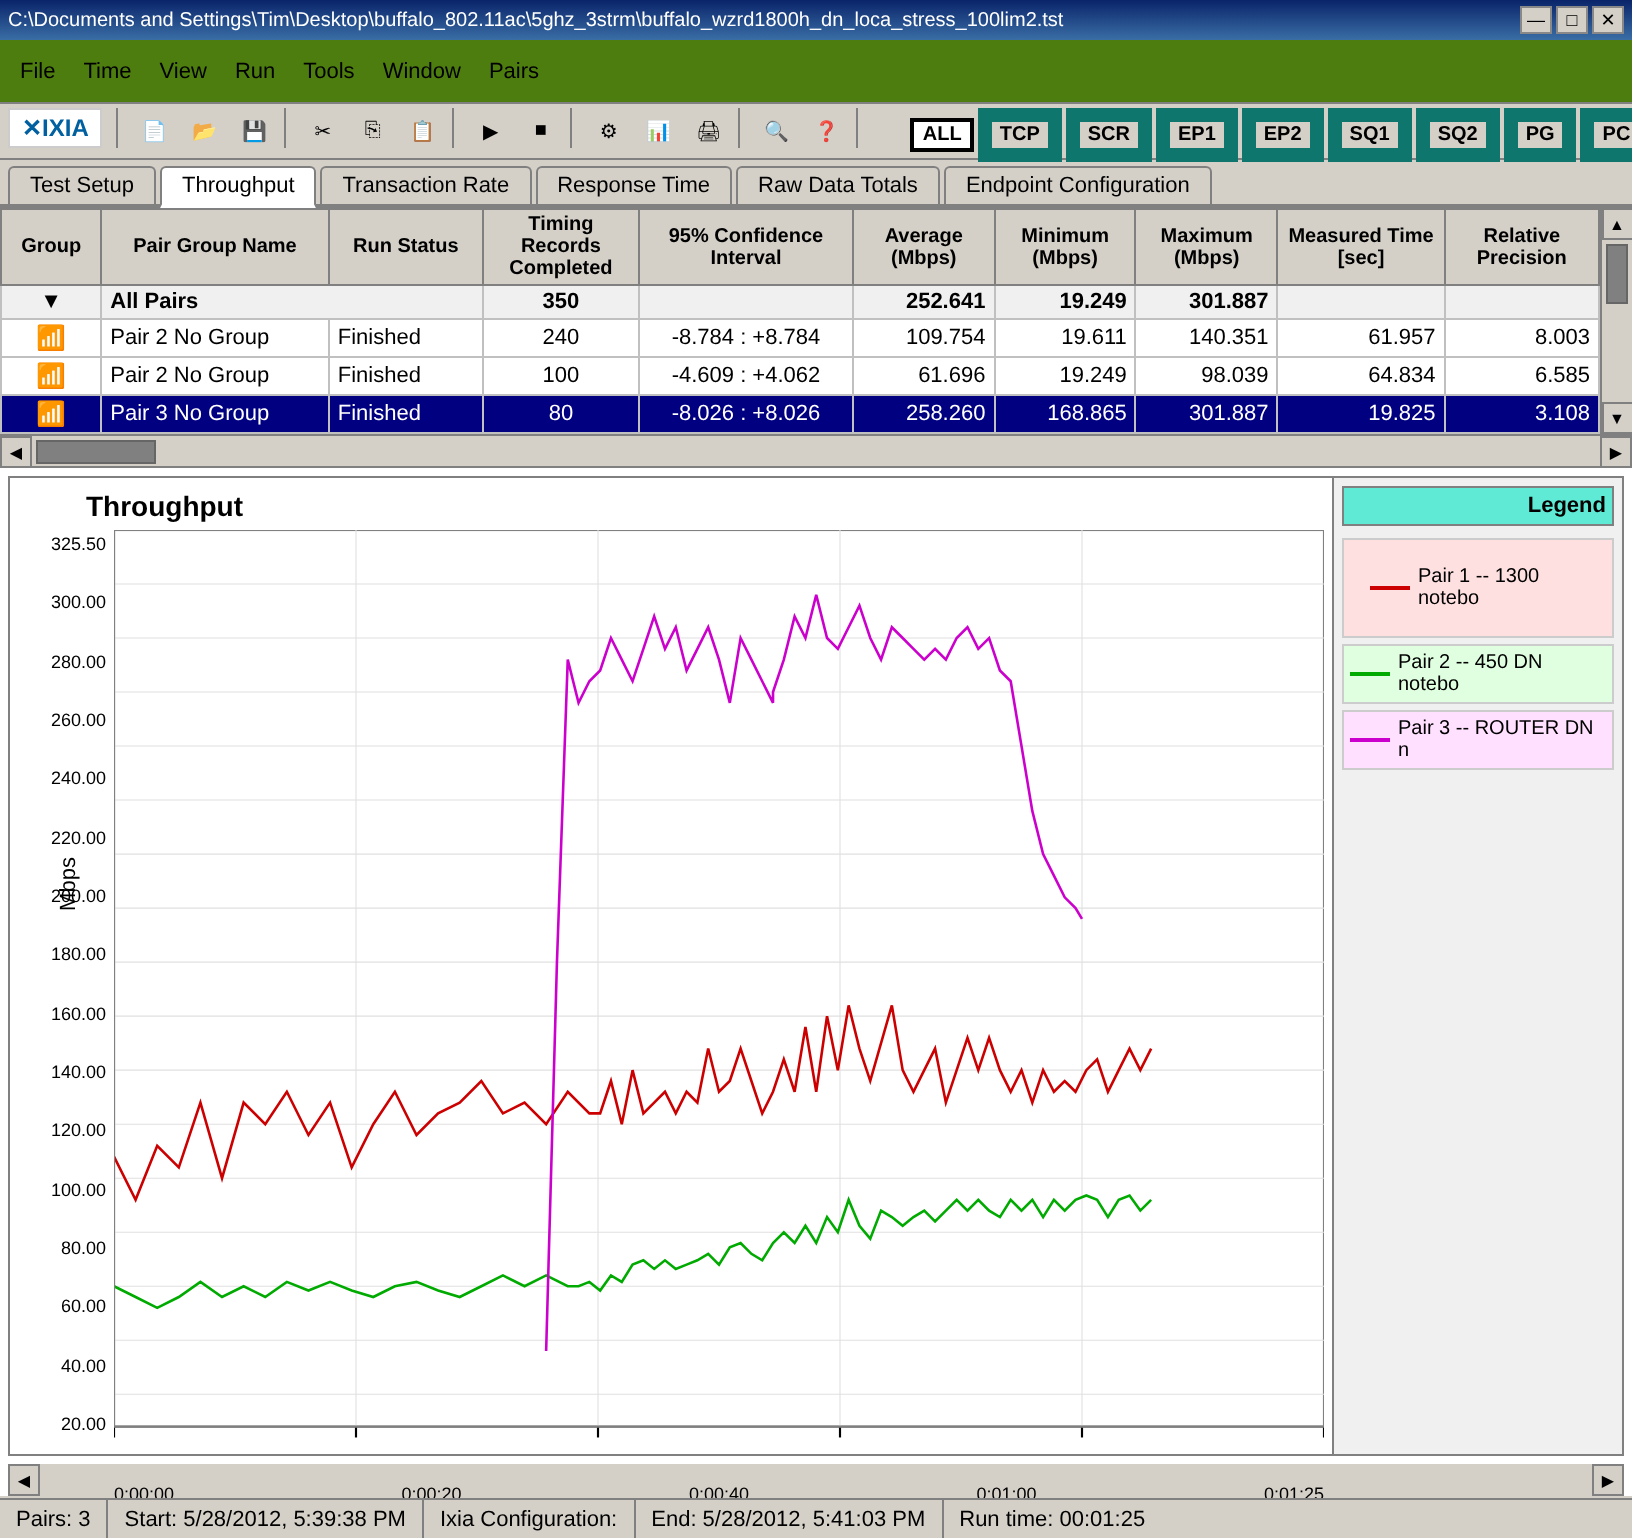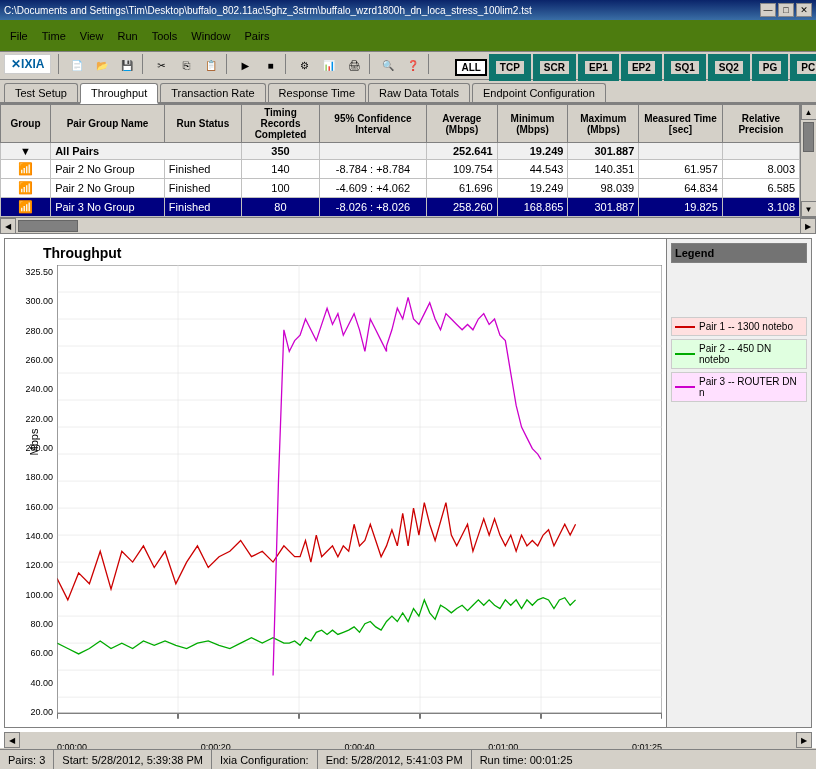--- a/index.html
+++ b/index.html
@@ -280,24 +280,24 @@
             <td></td>
             <td></td>
           </tr>
 
           <tr class="row-pair1">
             <td style="text-align:center;">
               <span style="font-size:12px;">📶</span>
             </td>
             <td>Pair 2  No Group</td>
             <td>Finished</td>
-            <td style="text-align:center;">140</td>
+            <td style="text-align:center;">240</td>
             <td style="text-align:center;">-8.784 : +8.784</td>
             <td style="text-align:right;">109.754</td>
-            <td style="text-align:right;">44.543</td>
+            <td style="text-align:right;">19.611</td>
             <td style="text-align:right;">140.351</td>
             <td style="text-align:right;">61.957</td>
             <td style="text-align:right;">8.003</td>
           </tr>
 
           <tr class="row-pair2">
             <td style="text-align:center;">
               <span style="font-size:12px;">📶</span>
             </td>
             <td>Pair 2  No Group</td>
@@ -429,22 +429,22 @@
             <span>0:00:40</span>
             <span>0:01:00</span>
             <span>0:01:25</span>
           </div>
           <div style="text-align:center; font-size:11px; margin-top:2px;">Elapsed time (h:mm:ss)</div>
         </div>
       </div>
     </div>
 
     <div style="width:145px; border-left:1px solid #808080; display:flex; flex-direction:column; padding:4px; background:#f0f0f0;">
-      <div style="font-weight:bold; text-align:left; background:#737373; border:1px solid #808080; padding:3px; margin-bottom:6px; font-size:11px;">Legend</div>
-      <div style="background:#ffe0e0; border:1px solid #ccc; padding:3px; margin-bottom:3px; font-size:10px; display:flex; align-items:center; gap:4px;margin-top:48px;">
+      <div style="font-weight:bold; text-align:right; background:#5eead4; border:1px solid #808080; padding:3px; margin-bottom:6px; font-size:11px;">Legend</div>
+      <div style="background:#ffe0e0; border:1px solid #ccc; padding:13px; margin-bottom:3px; font-size:10px; display:flex; align-items:center; gap:4px;">
         <div style="width:20px; height:2px; background:#cc0000; flex-shrink:0;"></div>
         <span>Pair 1 -- 1300 notebo</span>
       </div>
       <div style="background:#e0ffe0; border:1px solid #ccc; padding:3px; margin-bottom:3px; font-size:10px; display:flex; align-items:center; gap:4px;">
         <div style="width:20px; height:2px; background:#00aa00; flex-shrink:0;"></div>
         <span>Pair 2 -- 450 DN notebo</span>
       </div>
       <div style="background:#ffe0ff; border:1px solid #ccc; padding:3px; margin-bottom:3px; font-size:10px; display:flex; align-items:center; gap:4px;">
         <div style="width:20px; height:2px; background:#cc00cc; flex-shrink:0;"></div>
         <span>Pair 3 -- ROUTER DN n</span>

